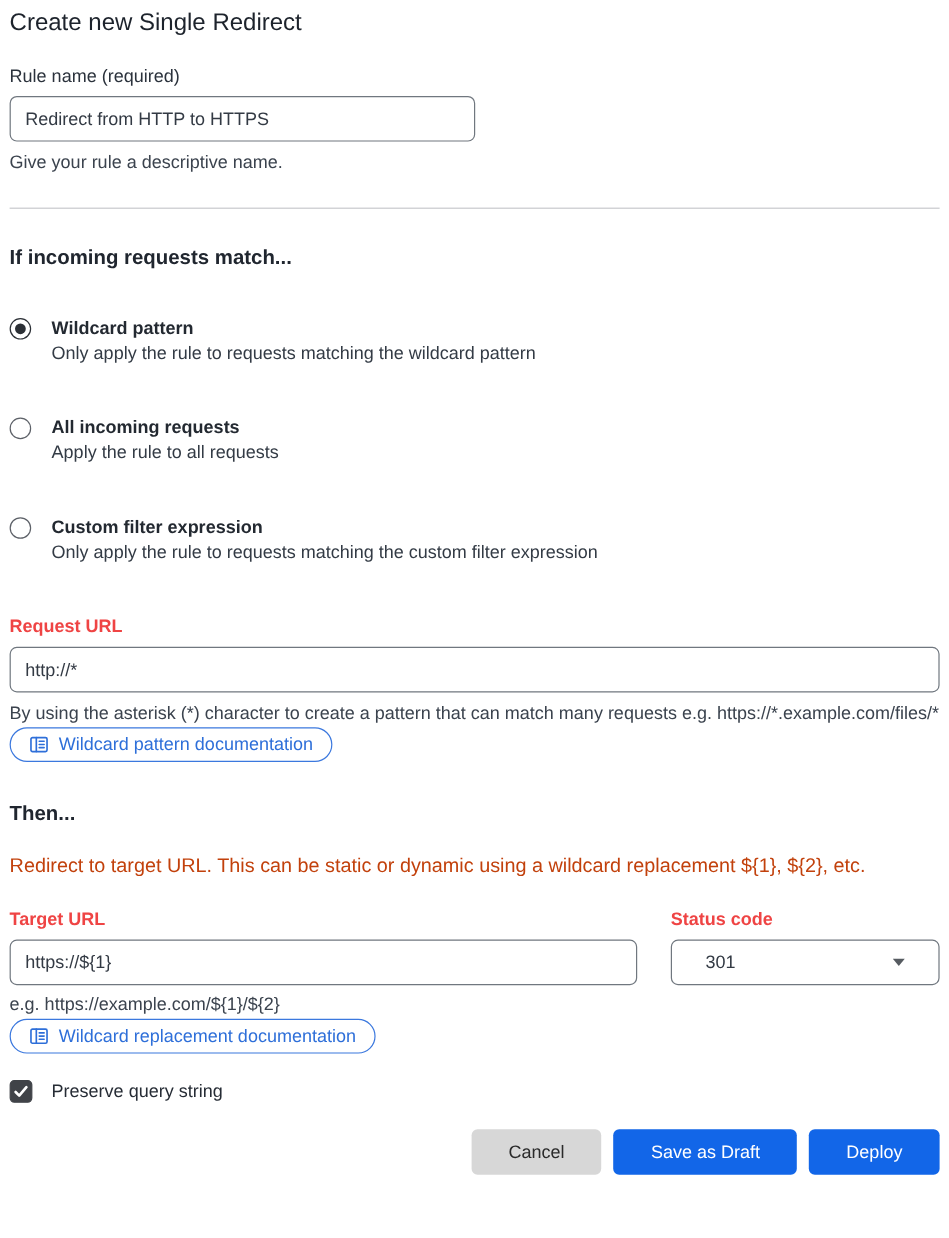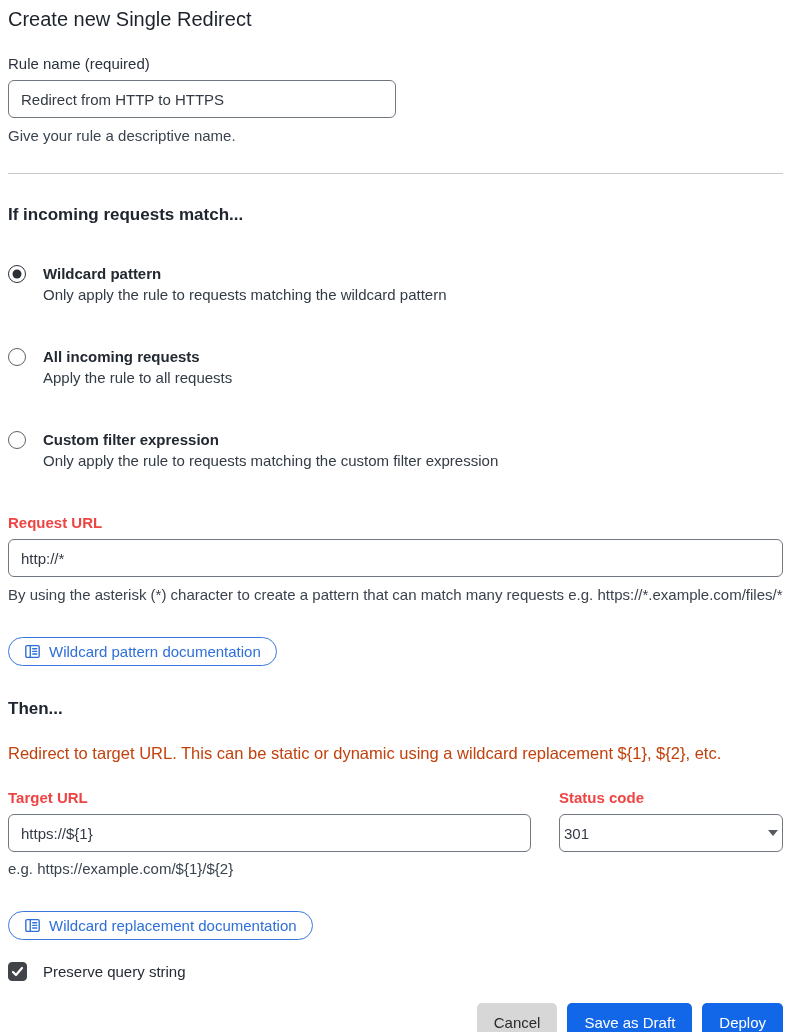--- a/index.html
+++ b/index.html
@@ -58,40 +58,40 @@
     background: #2c3036; transform: translate(-50%, -50%);
   }
   .radio[data-checked="true"] { border-color: #2c3036; }
   .radio[data-checked="true"] .dot { display: block; }
   .radio-text { margin-left: 17px; }
   .radio-label { font-size: 15px; font-weight: 700; color: #232931; line-height: 20px; }
   .radio-desc { font-size: 15px; color: #333b45; line-height: 22px; }
 
   .pill-button {
     display: inline-flex; align-items: center; gap: 8px;
-    margin-top: 31px; height: 29px; padding: 12px 15px;
+    margin-top: 0; height: 29px; padding: 12px 15px;
     border: 1px solid #3b78de; border-radius: 15px;
     background: #fff; color: #2e6fd9; font-size: 15px;
     font-family: "Liberation Sans", "DejaVu Sans", sans-serif;
     cursor: pointer; line-height: 27px;
   }
   .pill-button svg { display: block; }
 
   p.then-description {
     margin-top: 22px; font-size: 16.5px; color: #c2410c; line-height: 22px;
   }
 
   .form-row { display: flex; gap: 28px; margin-top: 2px; }
   .col-target { flex: 1 1 auto; }
   .col-status { flex: 0 0 224px; }
 
   .select-box {
     display: flex; align-items: center; justify-content: space-between;
     margin-top: 7px; height: 38px; border: 1px solid #70777f;
-    border-radius: 6px; padding: 0 4px; font-size: 15px; color: #333a44;
+    border-radius: 6px; padding: 0 28px; font-size: 15px; color: #333a44;
     background: #fff; cursor: pointer;
   }
   .caret-down {
     width: 0; height: 0;
     border-left: 5px solid transparent; border-right: 5px solid transparent;
     border-top: 6px solid #565b61;
   }
 
   .checkbox-row { display: flex; align-items: center; margin-top: 22px; cursor: pointer; }
   .checkbox {
@@ -103,21 +103,21 @@
   .checkbox[data-checked="true"] { background: #404348; border-color: #404348; }
   .checkbox[data-checked="true"] svg { display: block; }
   .checkbox-label { margin-left: 16px; font-size: 15px; color: #262c35; }
 
   .footer-actions {
     display: flex; justify-content: flex-end; gap: 10px; margin-top: 22px;
   }
   .btn {
     height: 38px; border: none; border-radius: 5px; font-size: 15px;
     font-family: "Liberation Sans", "DejaVu Sans", sans-serif;
-    cursor: pointer; padding: 0 17px;
+    cursor: pointer; padding: 0 31px;
   }
   .btn-secondary { background: #d7d7d7; color: #2a2a2a; }
   .btn-primary { background: #1266e8; color: #ffffff; }
 </style>
 </head>
 <body>
 
 <div class="page">
 
   <h1 class="page-title">Create new Single Redirect</h1>

